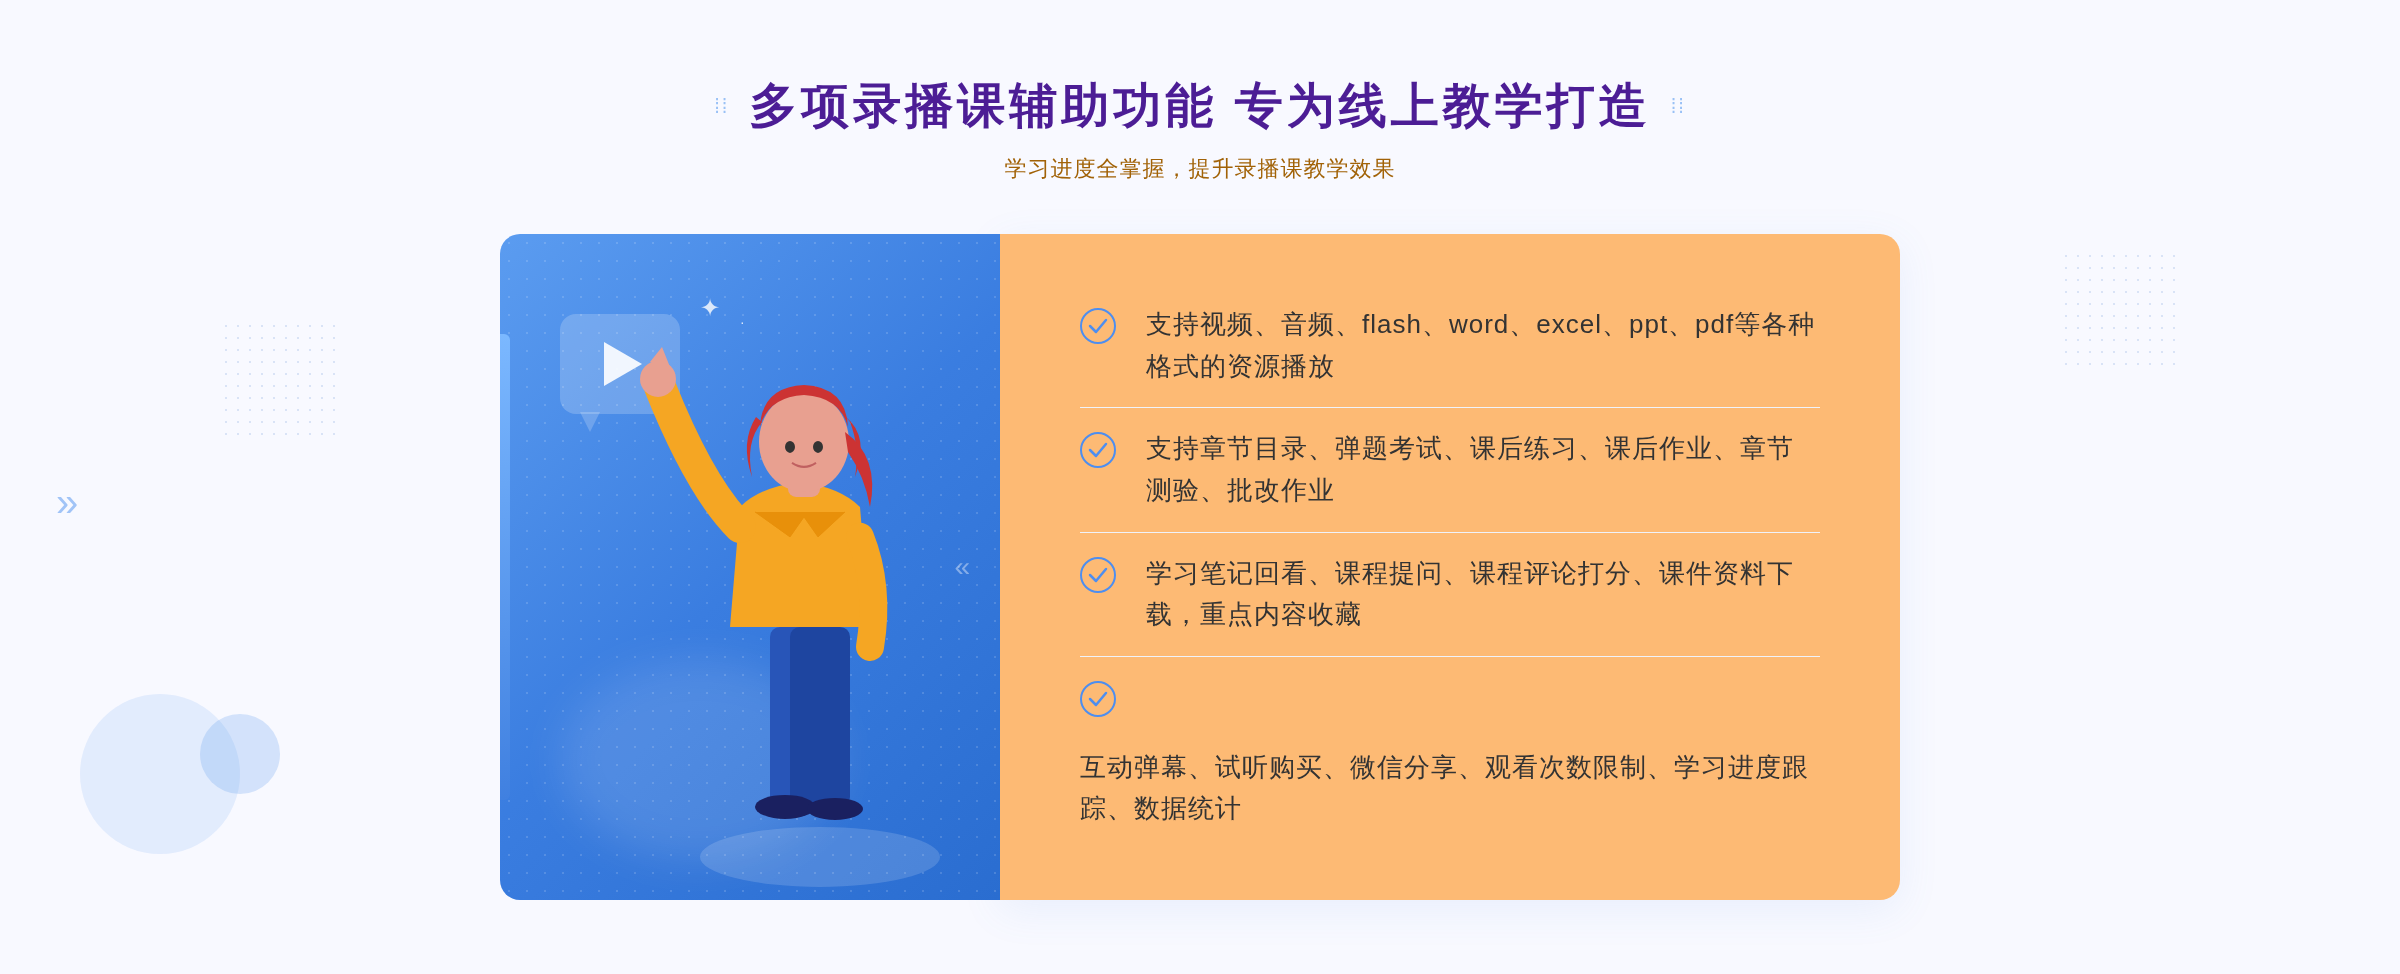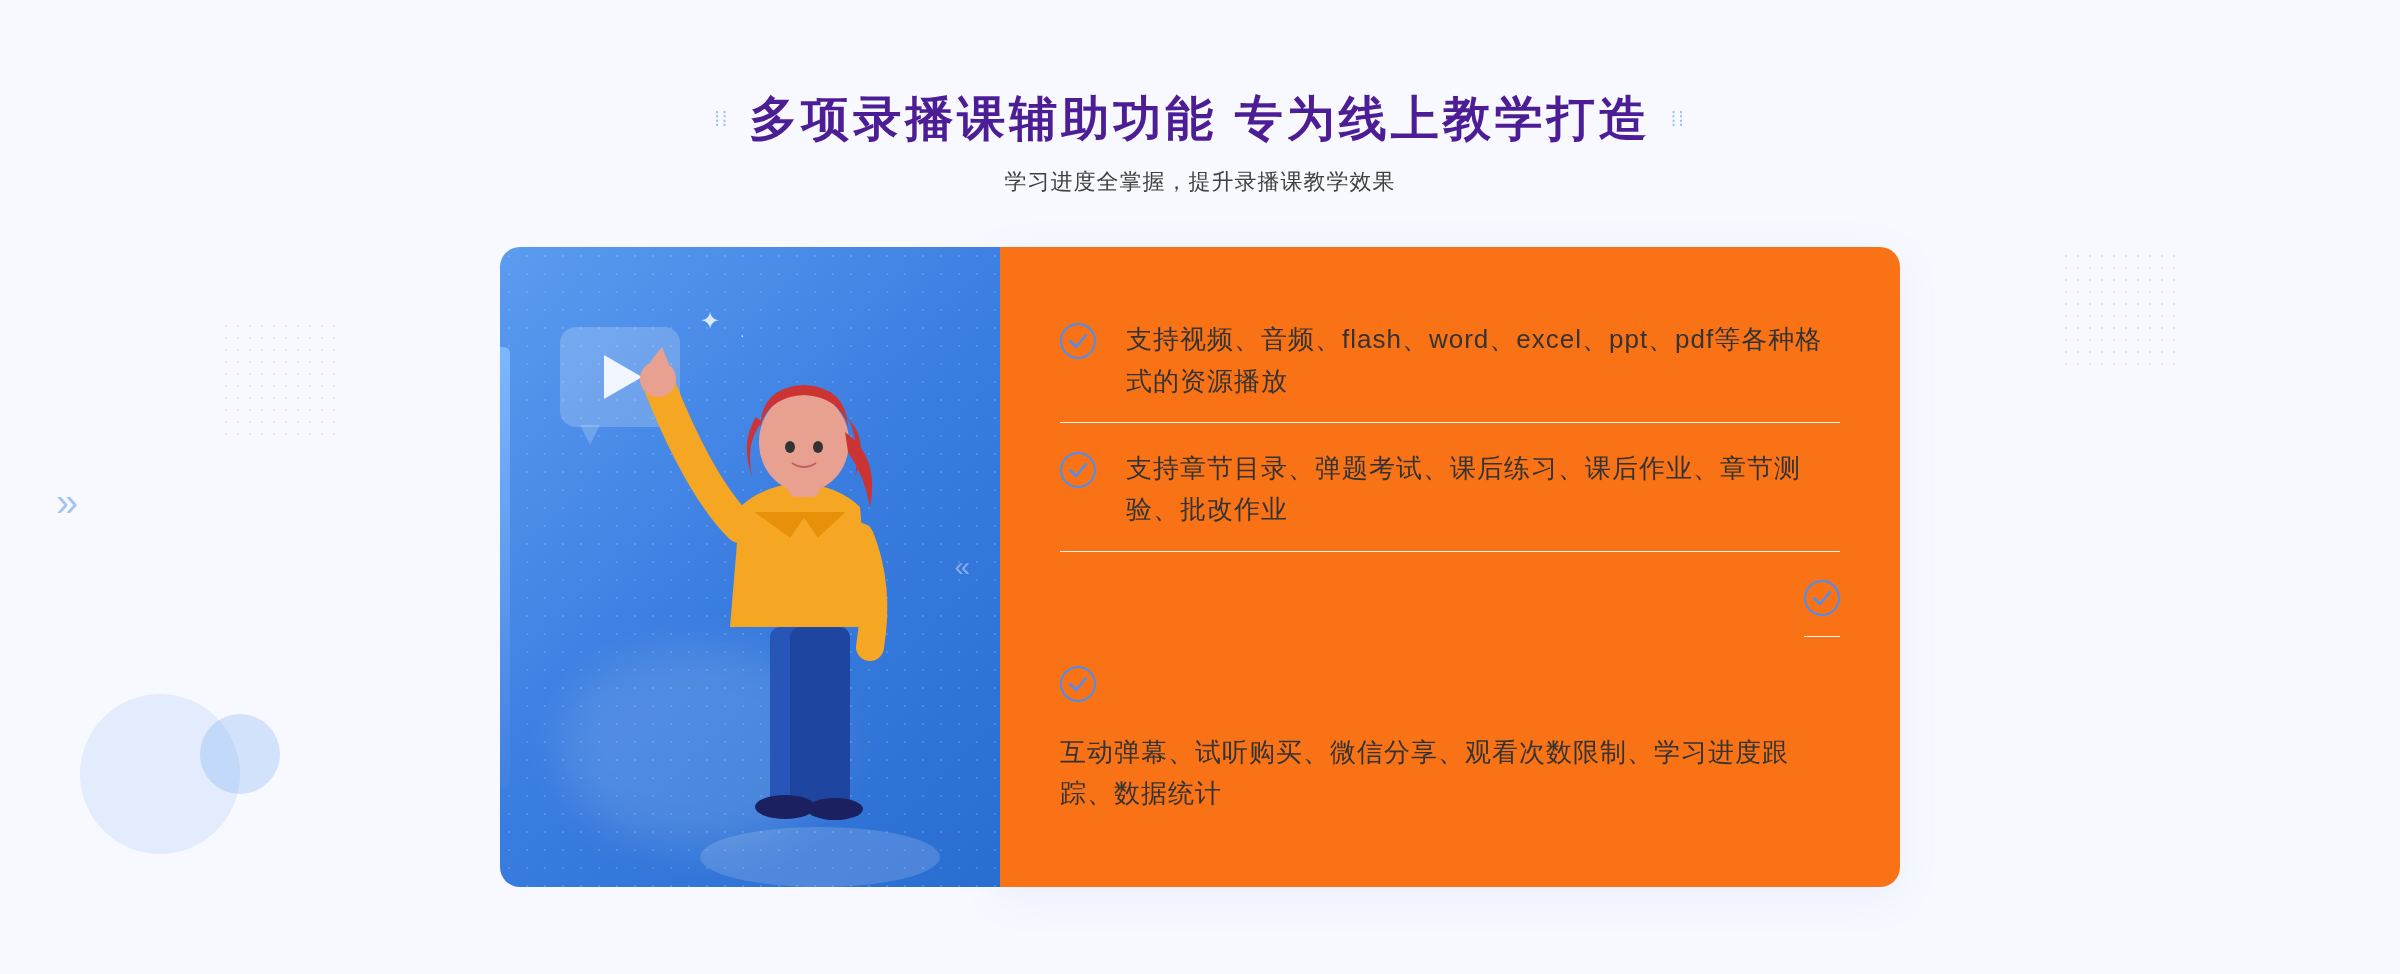--- a/index.html
+++ b/index.html
@@ -105,21 +105,21 @@
 
     .main-title {
       font-size: 48px;
       font-weight: 600;
       color: #4c1d95;
       letter-spacing: 4px;
     }
 
     .subtitle {
       font-size: 22px;
-      color: #404040;
+      color: #a16207;
       margin-top: 16px;
       font-weight: 400;
       letter-spacing: 1px;
     }
 
     
     .content-area {
       display: flex;
       align-items: stretch;
       gap: 0;
@@ -232,29 +232,28 @@
       position: absolute;
       bottom: 0;
       left: 0;
       width: 100%;
       height: 100%;
     }
 
     
     .features-panel {
       flex: 1;
-      background: #f97316;
+      background: #fdba74;
       border-radius: 0 20px 20px 0;
-      padding: 50px 60px;
+      padding: 50px 80px;
       display: flex;
       flex-direction: column;
       justify-content: space-around;
       min-height: 640px;
       box-shadow: 0 10px 40px rgba(100, 150, 230, 0.1);
-      align-items: flex-end;
     }
 
     .feature-item {
       display: flex;
       align-items: flex-start;
       gap: 30px;
       padding: 20px 0;
       border-bottom: 1px solid #f0f3fa;
     }
 
@@ -370,20 +369,21 @@
           <polyline points="10,18 16,24 26,12" fill="none" stroke="#4d8ef0" stroke-width="2.5" stroke-linecap="round" stroke-linejoin="round"></polyline>
         </svg>
         <span class="feature-text">支持章节目录、弹题考试、课后练习、课后作业、章节测验、批改作业</span>
       </div>
 
       <div class="feature-item">
         <svg class="check-icon" viewBox="0 0 36 36" xmlns="http://www.w3.org/2000/svg">
           <circle cx="18" cy="18" r="17" fill="none" stroke="#4d8ef0" stroke-width="2"></circle>
           <polyline points="10,18 16,24 26,12" fill="none" stroke="#4d8ef0" stroke-width="2.5" stroke-linecap="round" stroke-linejoin="round"></polyline>
         </svg>
+        <span class="feature-text">学习笔记回看、课程提问、课程评论打分、课件资料下载，重点内容收藏</span>
       </div>
 
       <div class="feature-item">
         <svg class="check-icon" viewBox="0 0 36 36" xmlns="http://www.w3.org/2000/svg">
           <circle cx="18" cy="18" r="17" fill="none" stroke="#4d8ef0" stroke-width="2"></circle>
           <polyline points="10,18 16,24 26,12" fill="none" stroke="#4d8ef0" stroke-width="2.5" stroke-linecap="round" stroke-linejoin="round"></polyline>
         </svg>
         <span class="feature-text">互动弹幕、试听购买、微信分享、观看次数限制、学习进度跟踪、数据统计</span>
       </div>
 

